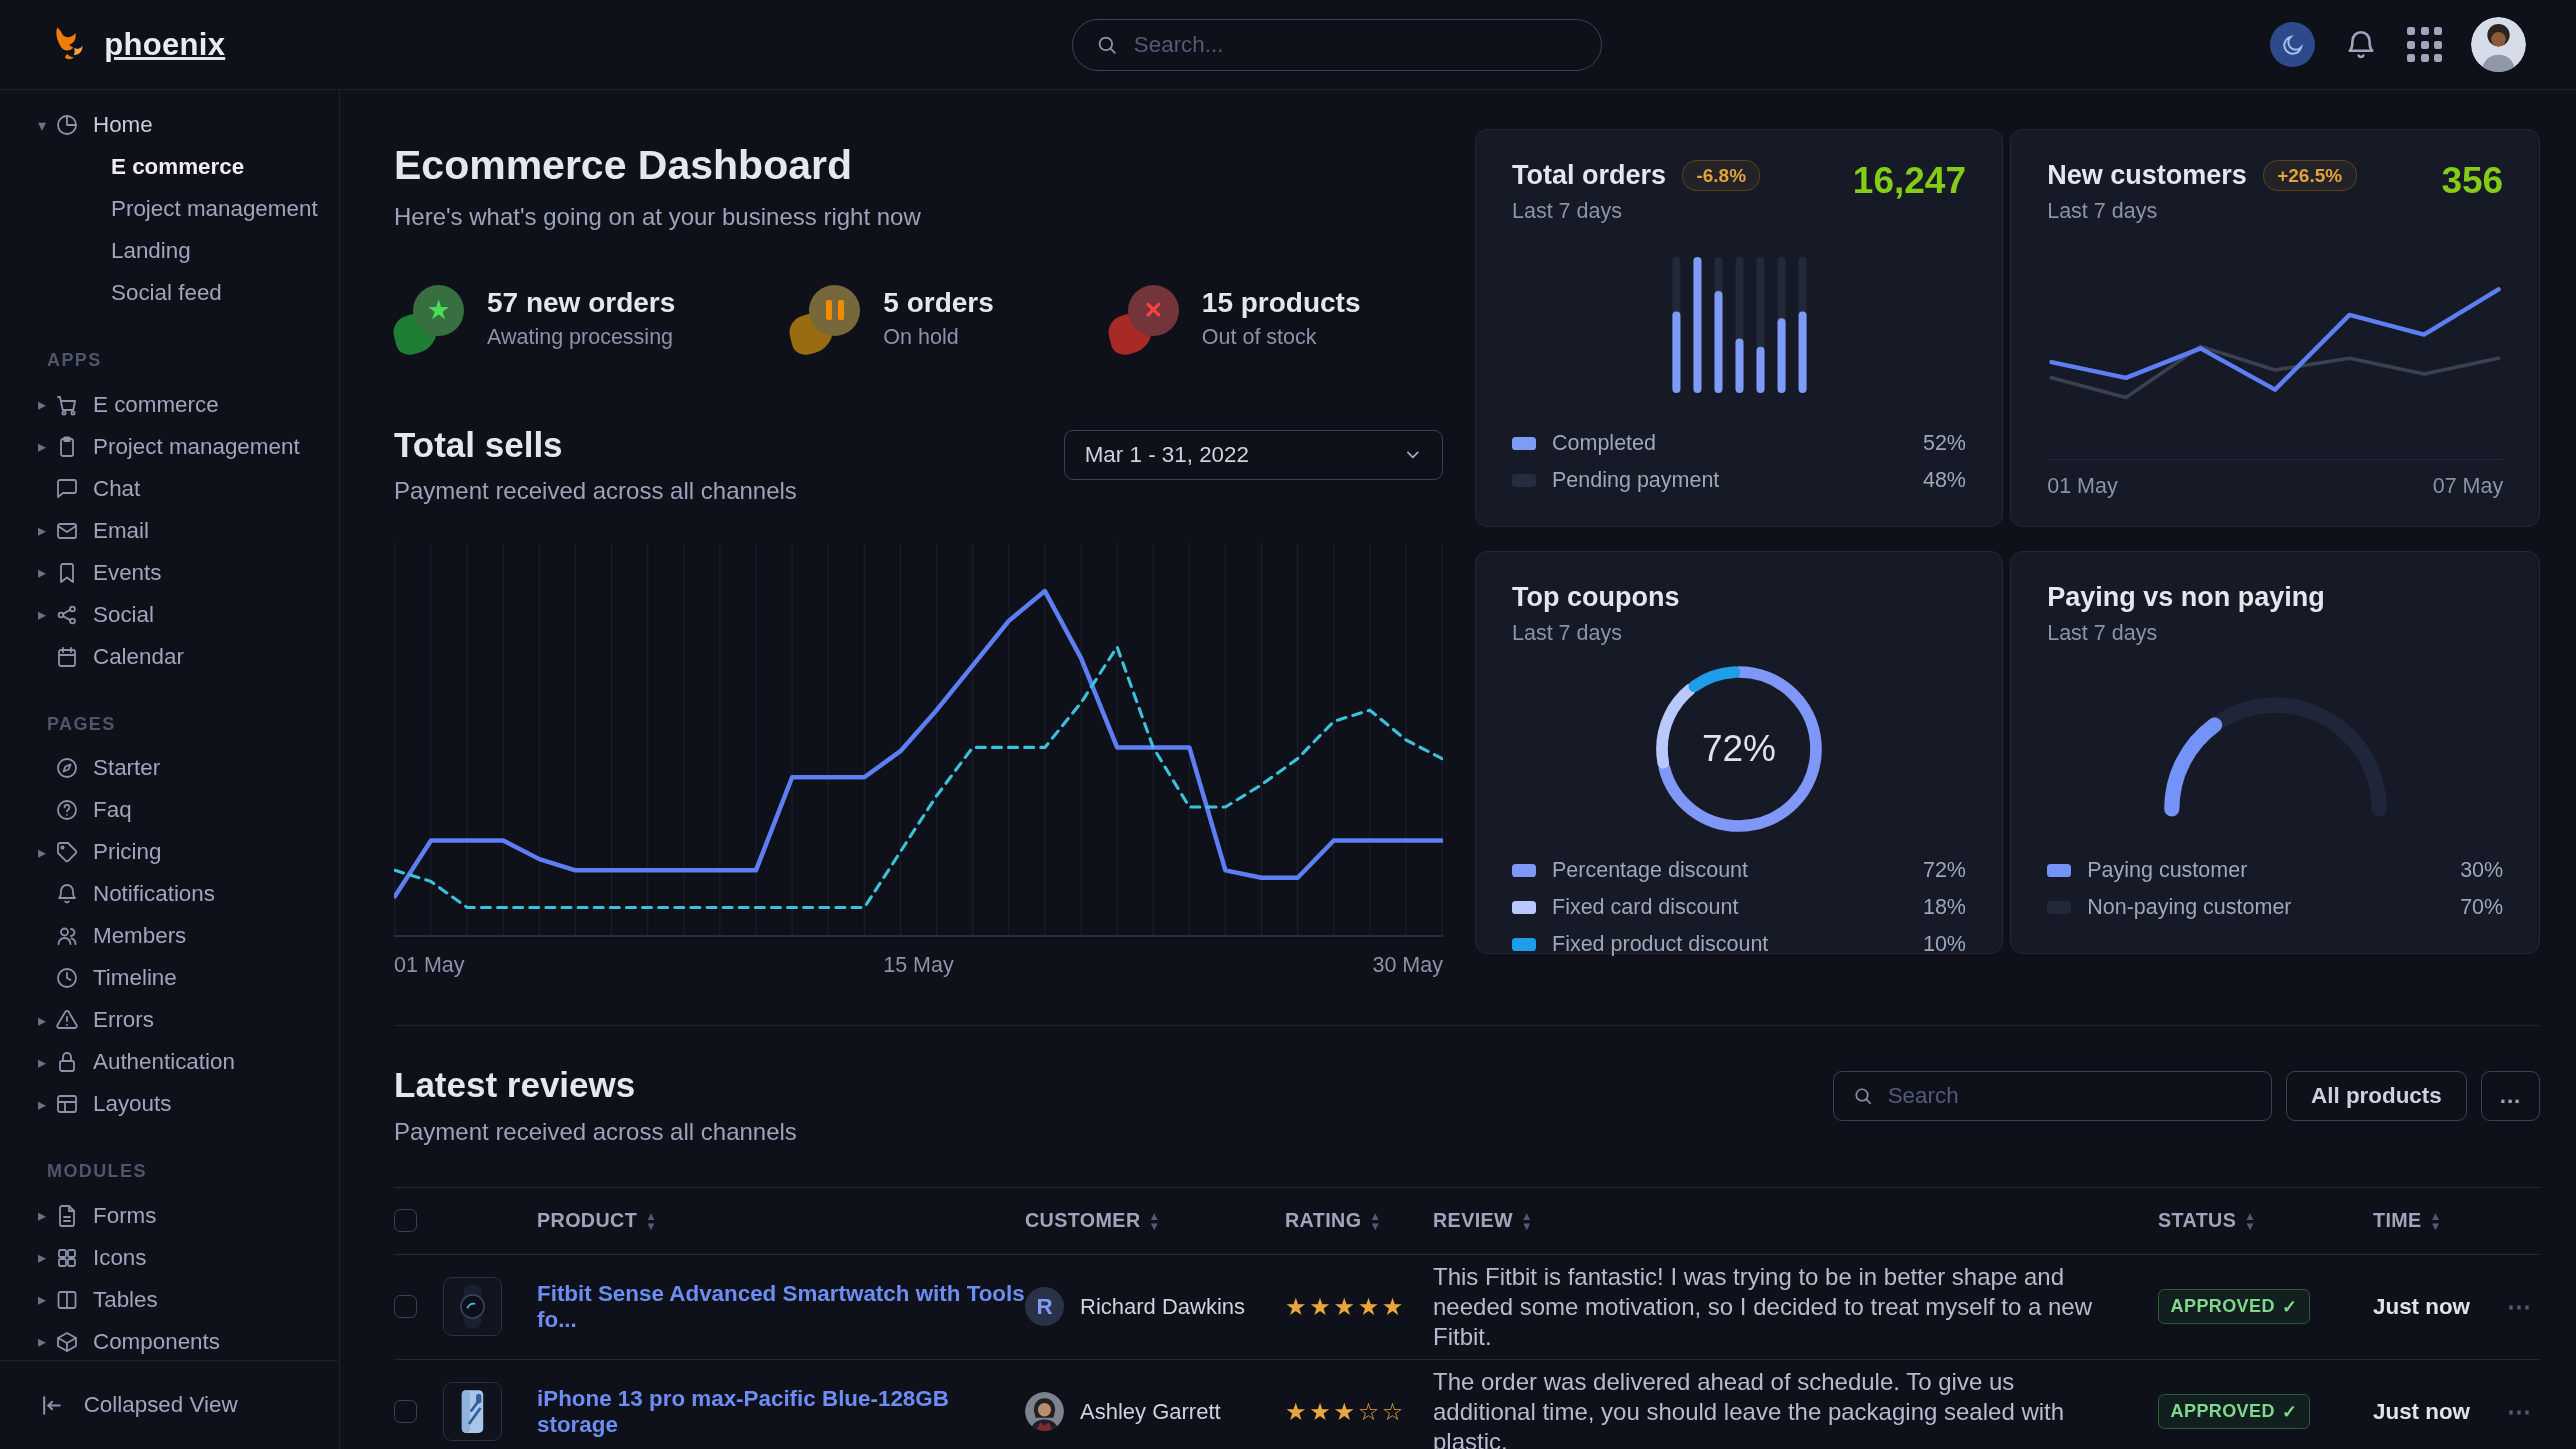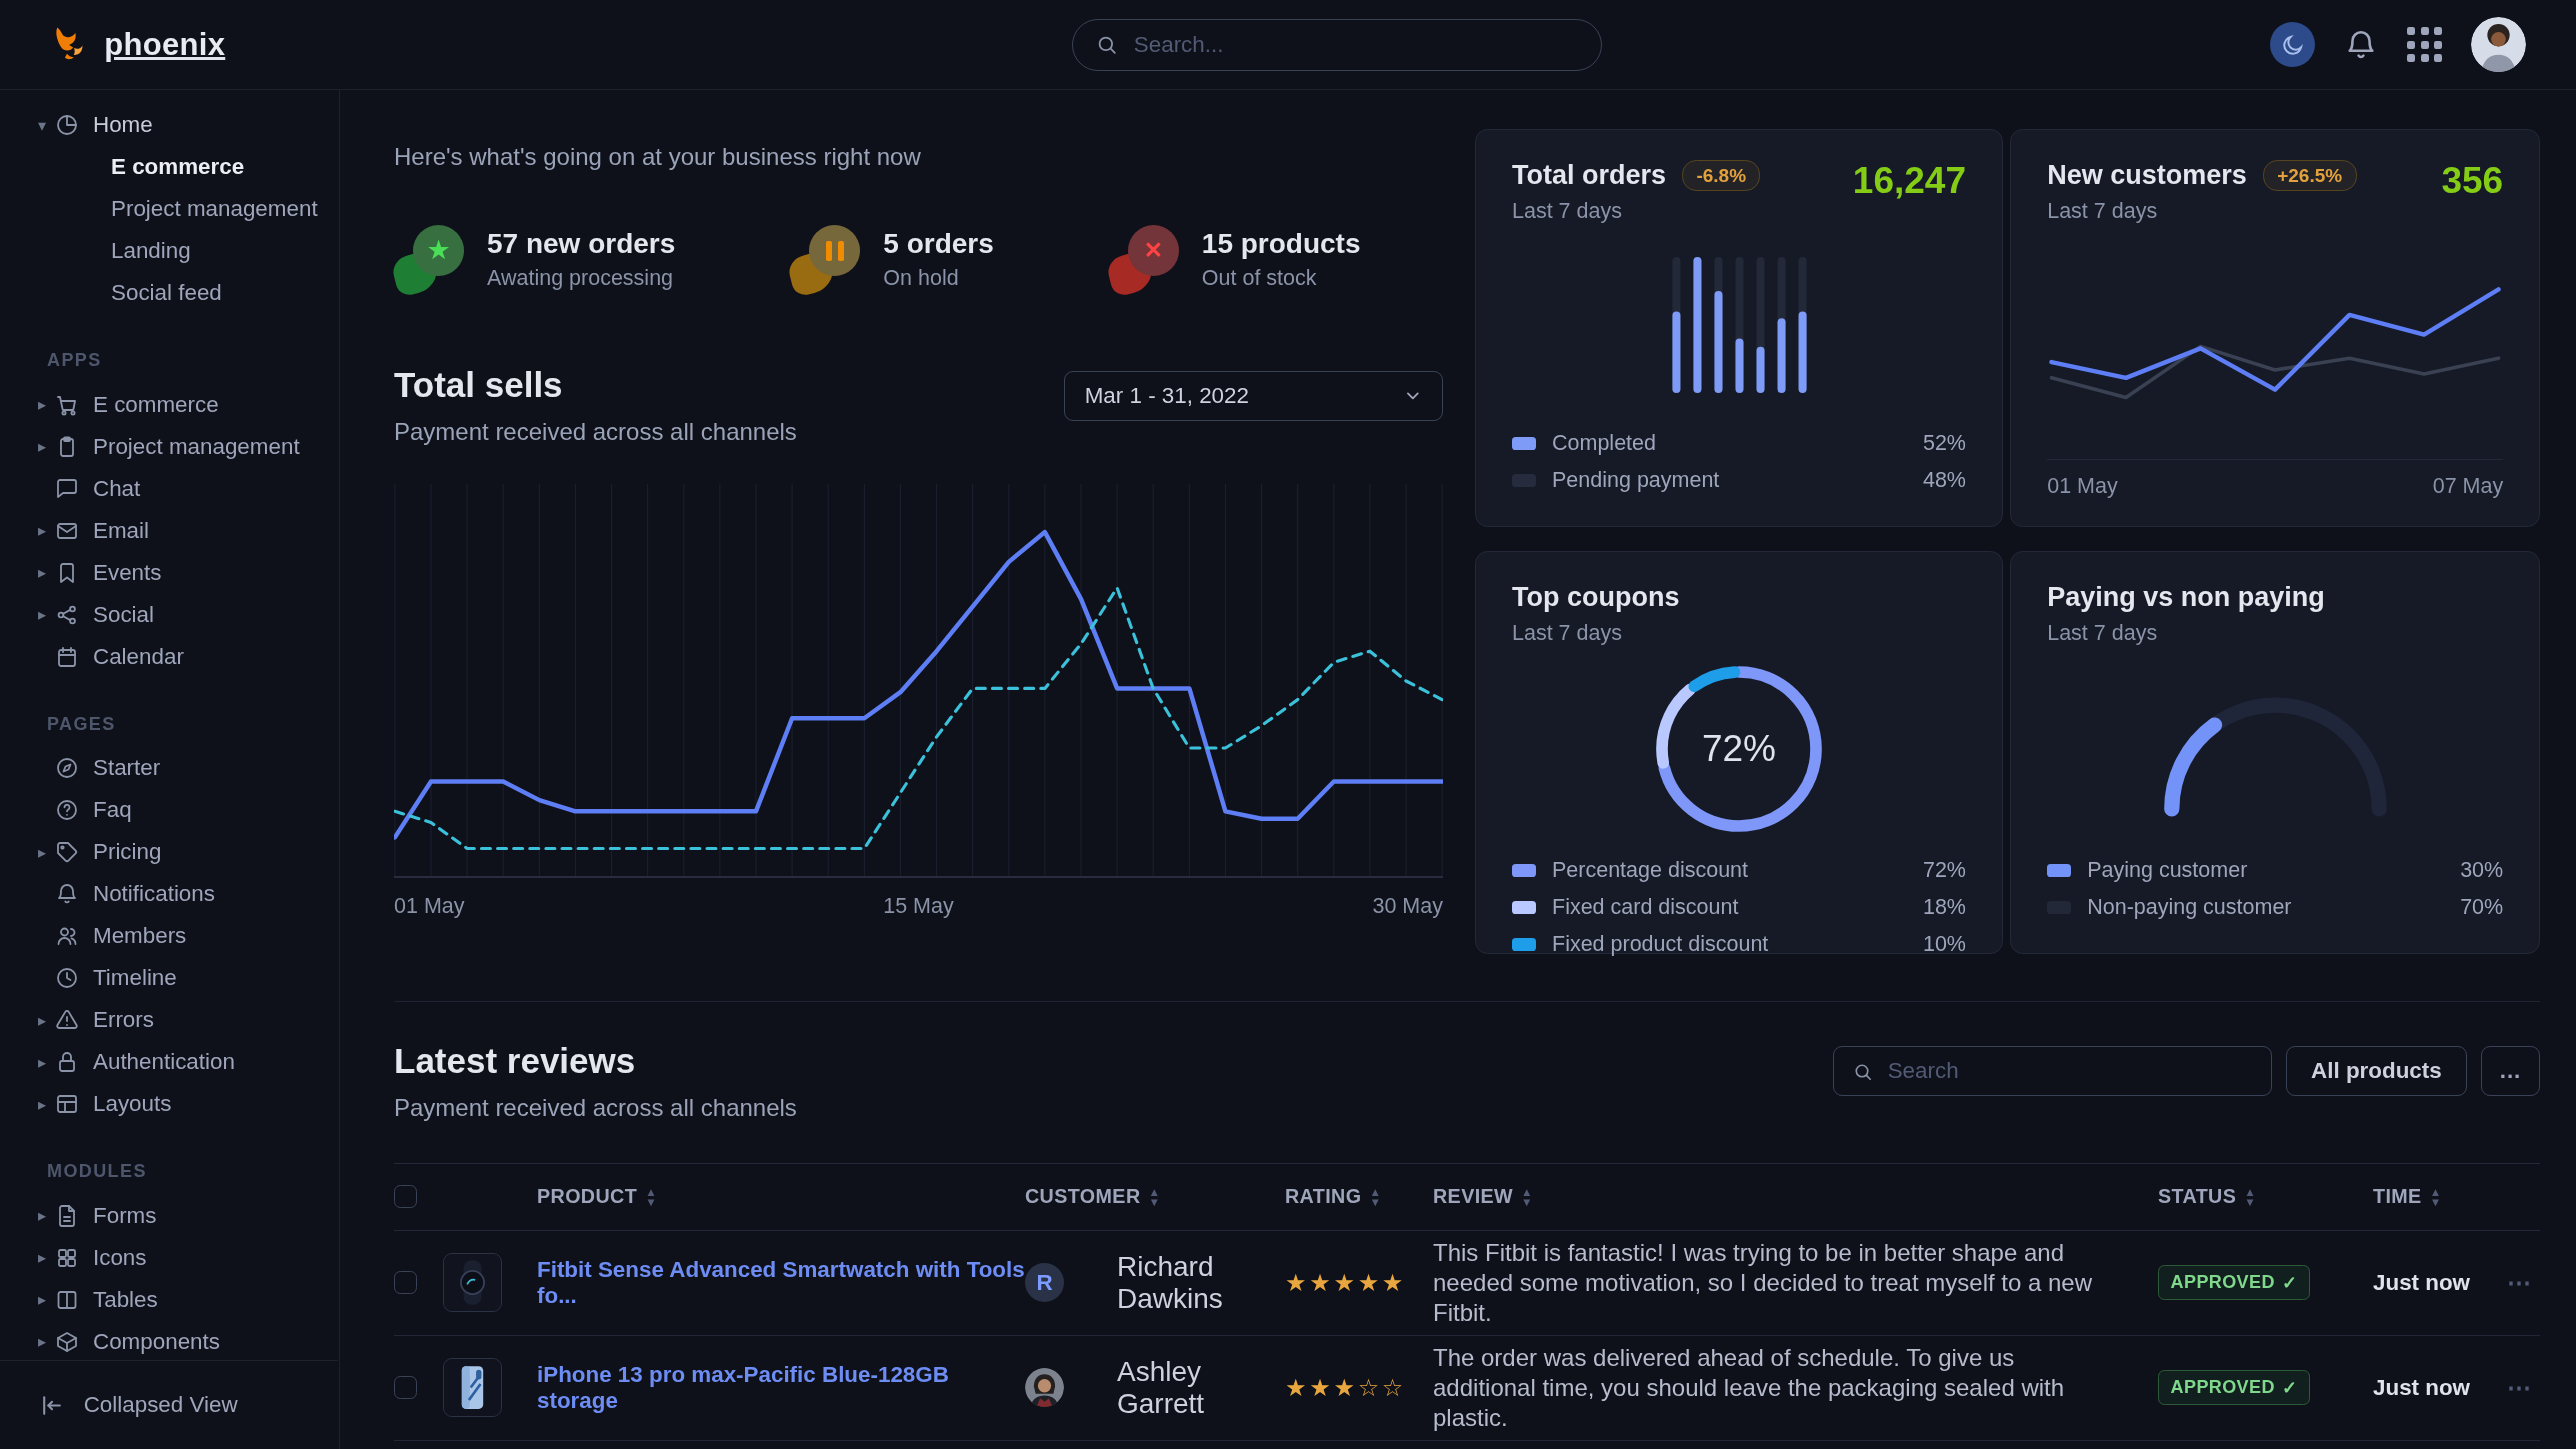--- a/index.html
+++ b/index.html
@@ -118,21 +118,21 @@
   .sort{color:#525b75;font-size:11.6px;line-height:9.8px;display:flex;flex-direction:column;}
   .checkbox{width:23px;height:23px;border:1.8px solid #3a4257;border-radius:6.3px;box-sizing:border-box;cursor:pointer;}
   .t-row{height:104px;border-bottom:0.9px solid #212736;}
   .thumb{width:57px;height:57px;border:0.9px solid #2b3244;border-radius:9px;overflow:hidden;background:#10131d;}
   .thumb svg{display:block;width:100%;height:100%;}
   .prod-link{font-size:22.4px;color:#6d8df5;font-weight:600;text-decoration:none;cursor:pointer;}
   .cust{display:flex;align-items:center;gap:16px;}
   .avatar-sm{width:39px;height:39px;border-radius:50%;overflow:hidden;flex:none;}
   .avatar-letter{width:39px;height:39px;border-radius:50%;background:#293246;color:#7d9bff;font-weight:700;
                  font-size:22.4px;display:flex;align-items:center;justify-content:center;flex:none;}
-  .cust-name{font-size:28px;color:#cdd2de;margin-left:37px;}
+  .cust-name{font-size:22px;color:#cdd2de;}
   .stars{font-size:24px;color:#e9a63f;letter-spacing:2.7px;white-space:nowrap;}
   .review-txt{font-size:24px;color:#b6bccd;line-height:30px;padding-right:63px;}
   .status-badge{display:inline-flex;align-items:center;gap:7.2px;font-size:18px;font-weight:700;color:#7fd88b;
                 border:0.9px solid #2d5b38;background:rgba(45,160,80,.10);padding:5.4px 11.6px;border-radius:6.3px;letter-spacing:0.4px;}
   .time-cell{font-size:22.4px;font-weight:700;color:#dfe3ec;}
   .row-menu{color:#525b75;font-size:24px;font-weight:700;cursor:pointer;}
 </style>
 </head>
 <body>
 
@@ -423,20 +423,21 @@
           <path d="M12.5 8.5 9 12l3.5 3.5"></path>
         </svg>
       <span>Collapsed View</span>
     </div>
   </aside>
 
   <main class="main">
     <div class="content-grid">
 
       <section>
+        <h1>Ecommerce Dashboard</h1>
         <div class="subtitle">Here's what's going on at your business right now</div>
 
         <div class="stats-row">
           <div class="stat stat-green">
             <span class="stat-icon">
               <span class="blob"></span>
                 <span class="circle">
                   <span class="star-glyph">★</span>
                 </span>
             </span>

